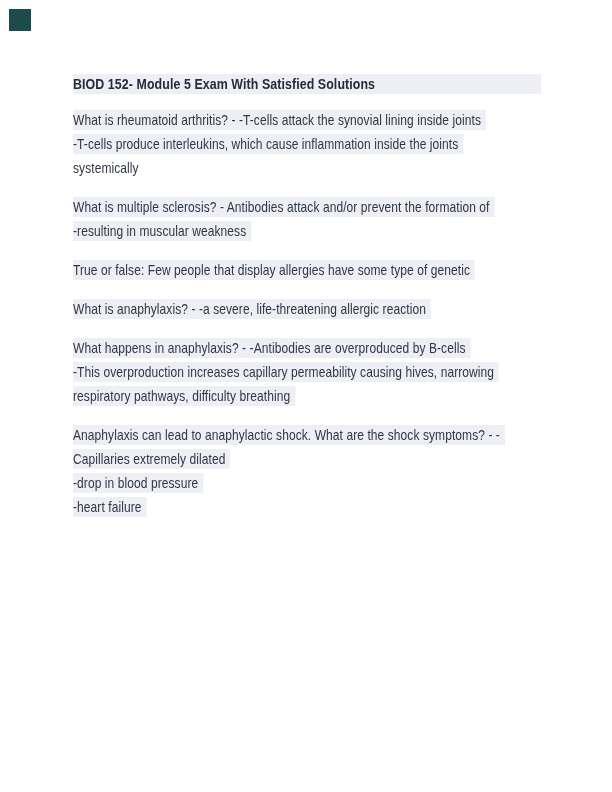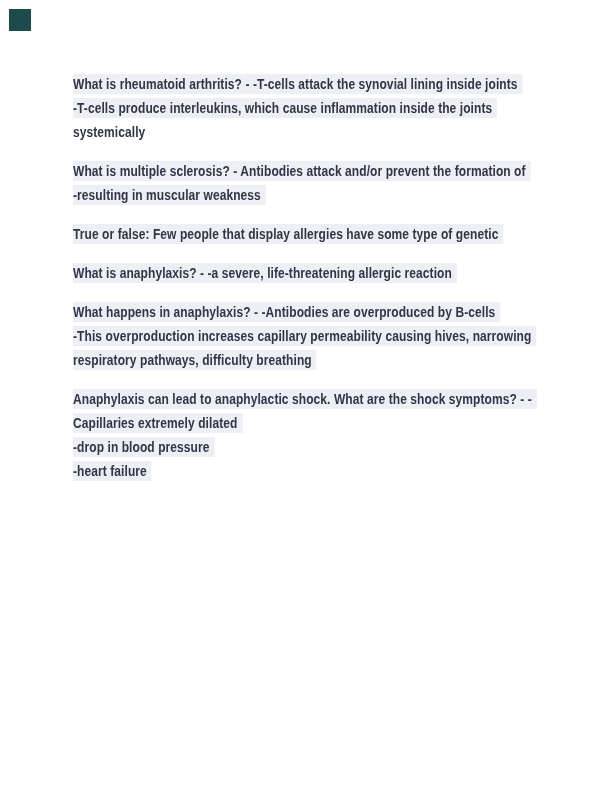--- a/index.html
+++ b/index.html
@@ -38,23 +38,22 @@
     color: var(--title-color, #252b39);
     white-space: nowrap;
     transform: scaleX(0.8);
     transform-origin: 0 50%;
     letter-spacing: 0.1px;
   }
   .para { margin: 0 0 15px 0; }
   .line {
     height: 24px;
     display: flex;
-    align-items: flex-start;
+    align-items: center;
     white-space: nowrap;
-    font-weight: bold;
   }
   .line .line-text {
     display: inline-block;
     font-size: 15px;
     line-height: 20px;
     color: var(--body-color, #303646);
     padding-right: 6px;
     transform: scaleX(0.8);
     transform-origin: 0 50%;
     letter-spacing: 0.1px;
@@ -62,20 +61,23 @@
   .line .line-text.hl { background: var(--hl, #edeff4); }
 </style>
 </head>
 <body>
 
 <div class="page">
   <div class="corner-marker"></div>
 
   <div class="content">
 
+    <div class="title-bar">
+      <span class="title-text">BIOD 152- Module 5 Exam With Satisfied Solutions</span>
+    </div>
 
     <div class="para">
       <div class="line">
           <span class="line-text hl">What is rheumatoid arthritis? - -T-cells attack the synovial lining inside joints</span>
         </div>
       <div class="line">
           <span class="line-text hl">-T-cells produce interleukins, which cause inflammation inside the joints</span>
         </div>
       <div class="line">
           <span class="line-text">systemically</span>

